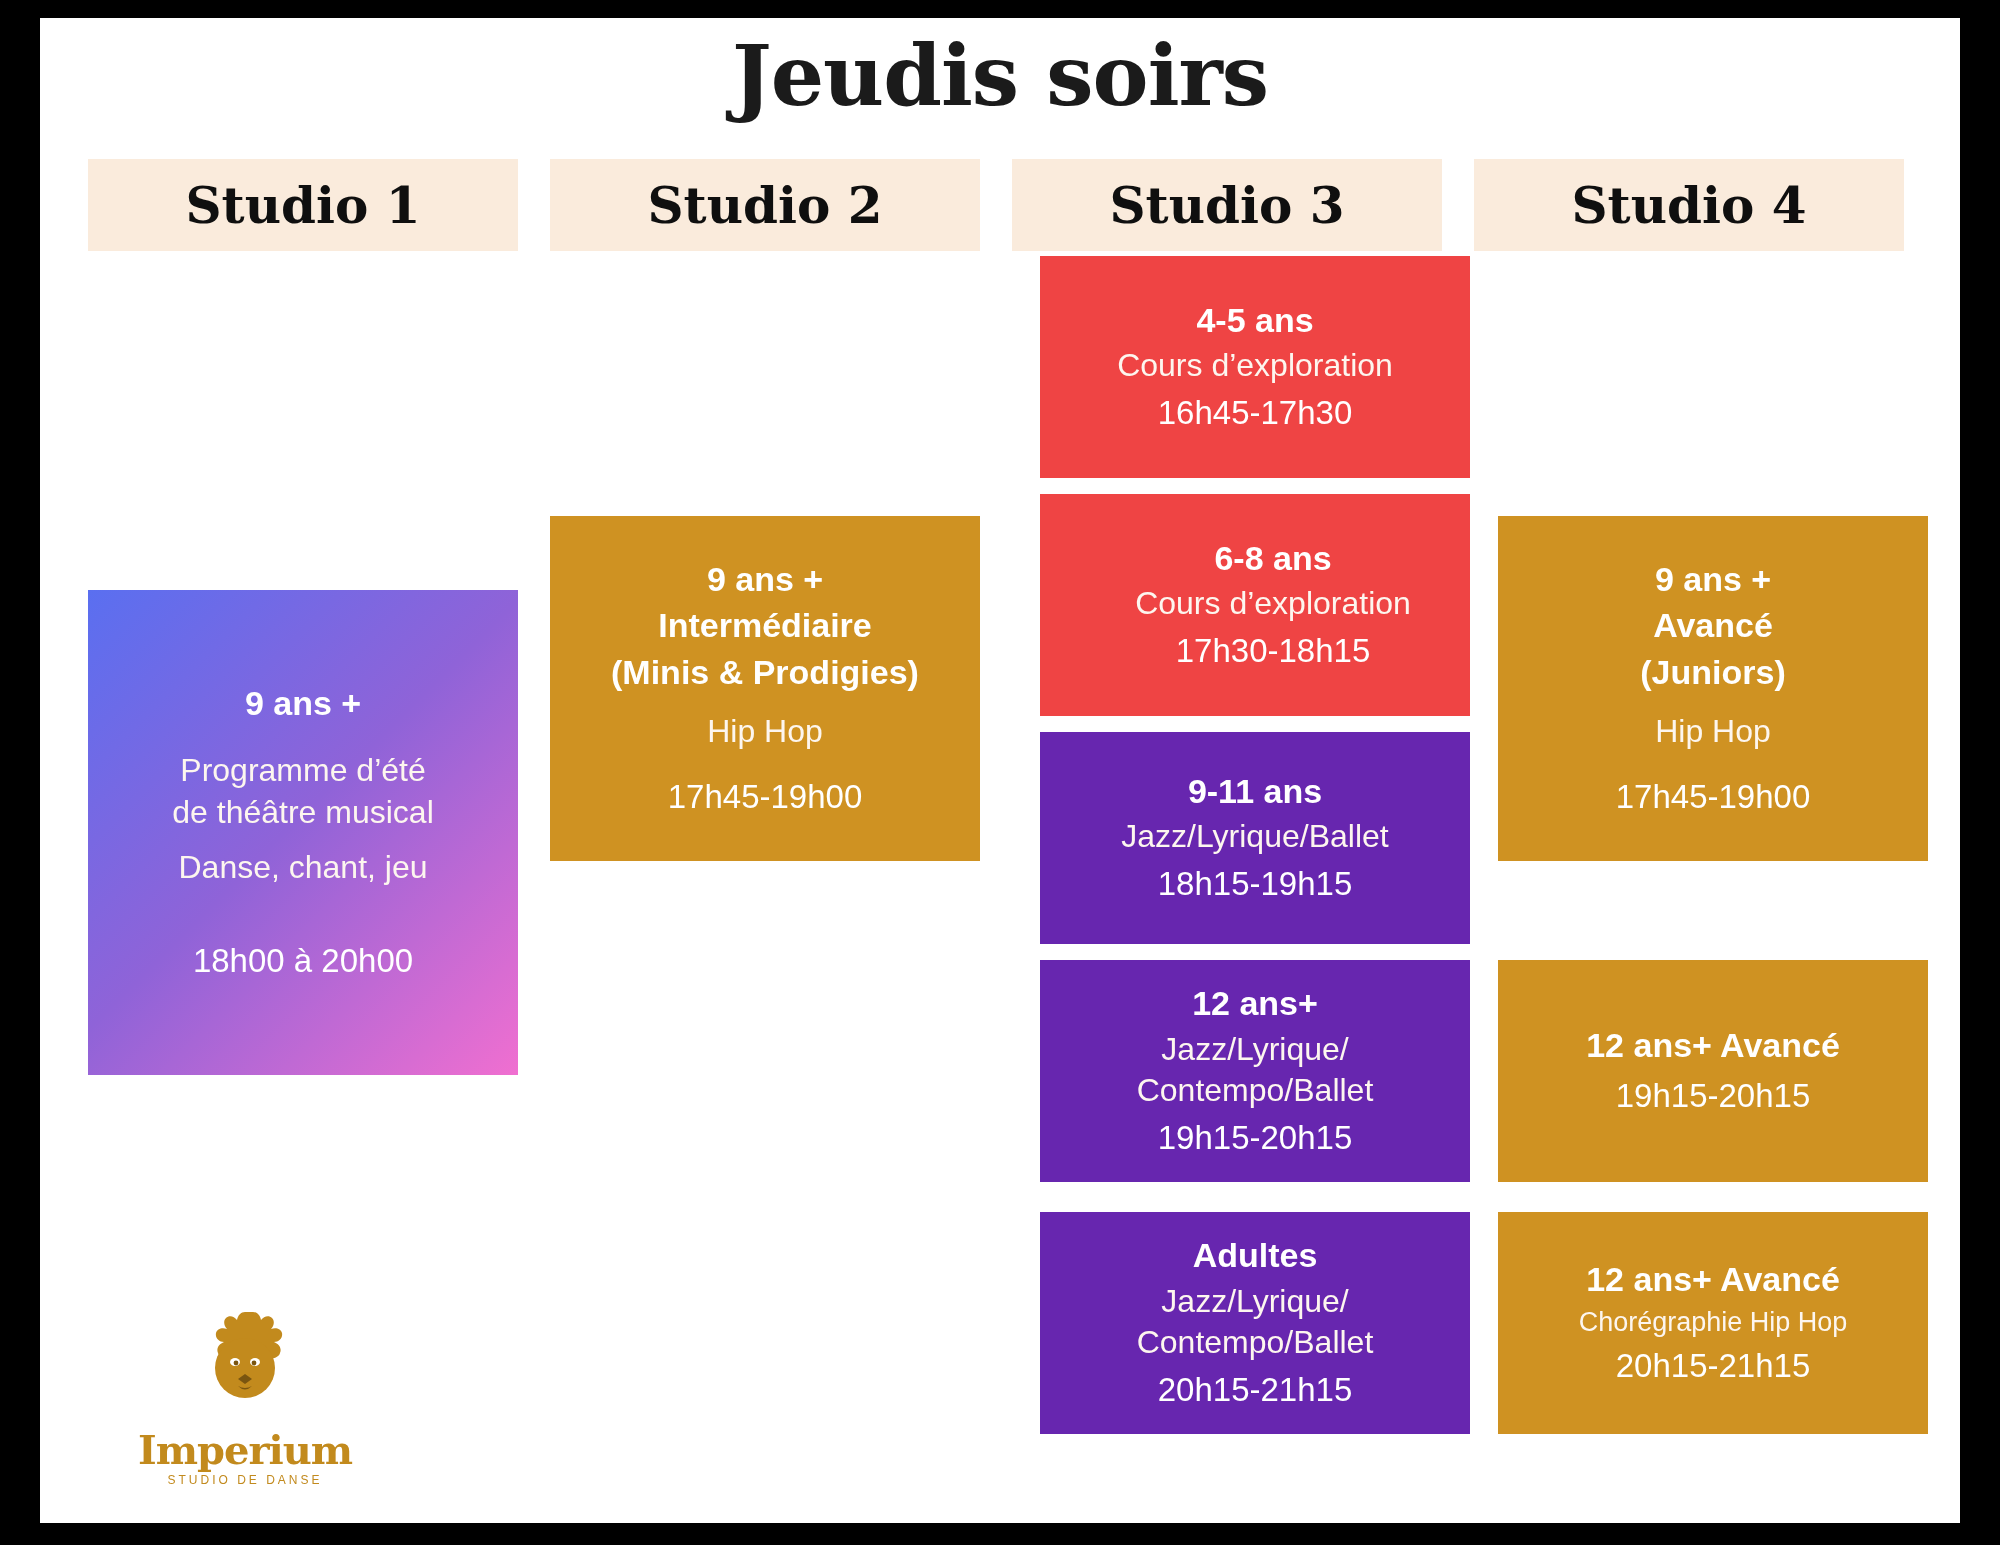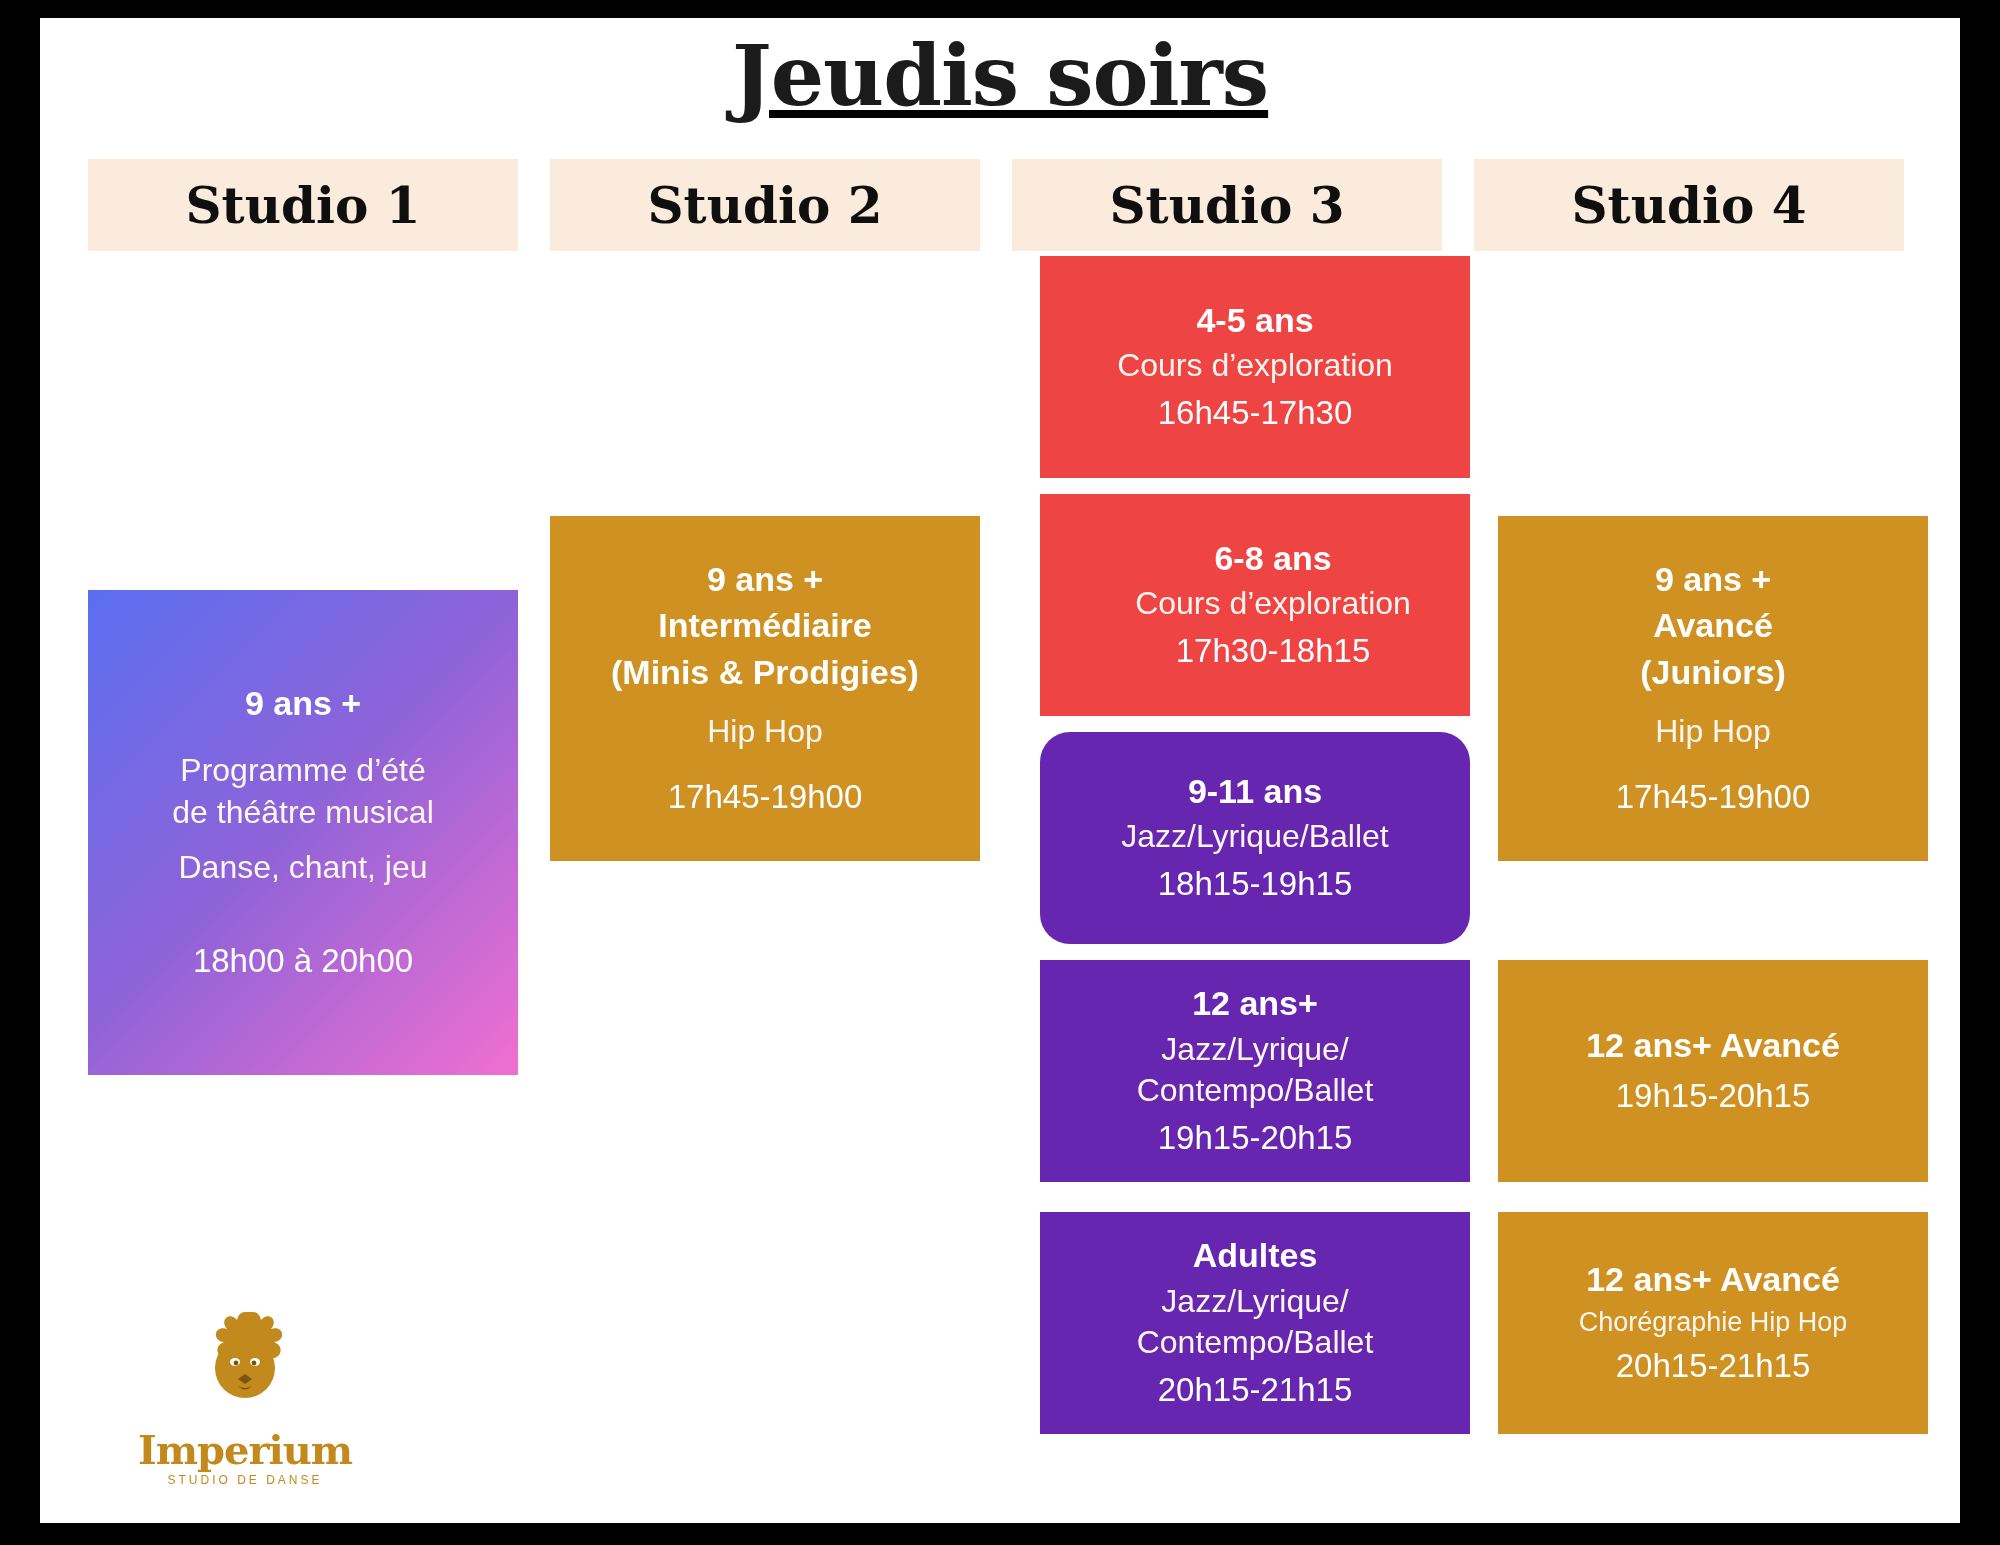--- a/index.html
+++ b/index.html
@@ -14,21 +14,20 @@
     overflow: hidden;
   }
   .poster {
     position: absolute;
     left: 40px;
     top: 18px;
     width: 1920px;
     height: 1505px;
     background: #ffffff;
     box-sizing: border-box;
-    text-decoration: underline;
   }
   .title {
     text-align: center;
     font-family: "DejaVu Serif", serif;
     font-weight: bold;
     font-size: 84px;
     letter-spacing: -1px;
     color: #1b1b1b;
     margin: 14px 0 18px 0;
     line-height: 1.05;
@@ -172,21 +171,21 @@
     <div class="card red" style="left:1000px; top:118px; width:430px; height:222px;">
       <div class="age">4-5 ans</div>
       <div class="desc">Cours d’exploration</div>
       <div class="time">16h45-17h30</div>
     </div>
     <div class="card red" style="left:1000px; top:356px; width:430px; height:222px;padding-left:48px;">
       <div class="age">6-8 ans</div>
       <div class="desc">Cours d’exploration</div>
       <div class="time">17h30-18h15</div>
     </div>
-    <div class="card purple" style="left:1000px; top:594px; width:430px; height:212px;border-radius:30px;">
+    <div class="card purple" style="left:1000px; top:594px; width:430px; height:212px;">
       <div class="age">9-11 ans</div>
       <div class="desc">Jazz/Lyrique/Ballet</div>
       <div class="time">18h15-19h15</div>
     </div>
     <div class="card purple" style="left:1000px; top:822px; width:430px; height:222px;">
       <div class="age">12 ans+</div>
       <div class="desc">Jazz/Lyrique/</div>
       <div class="desc">Contempo/Ballet</div>
       <div class="time">19h15-20h15</div>
     </div>

